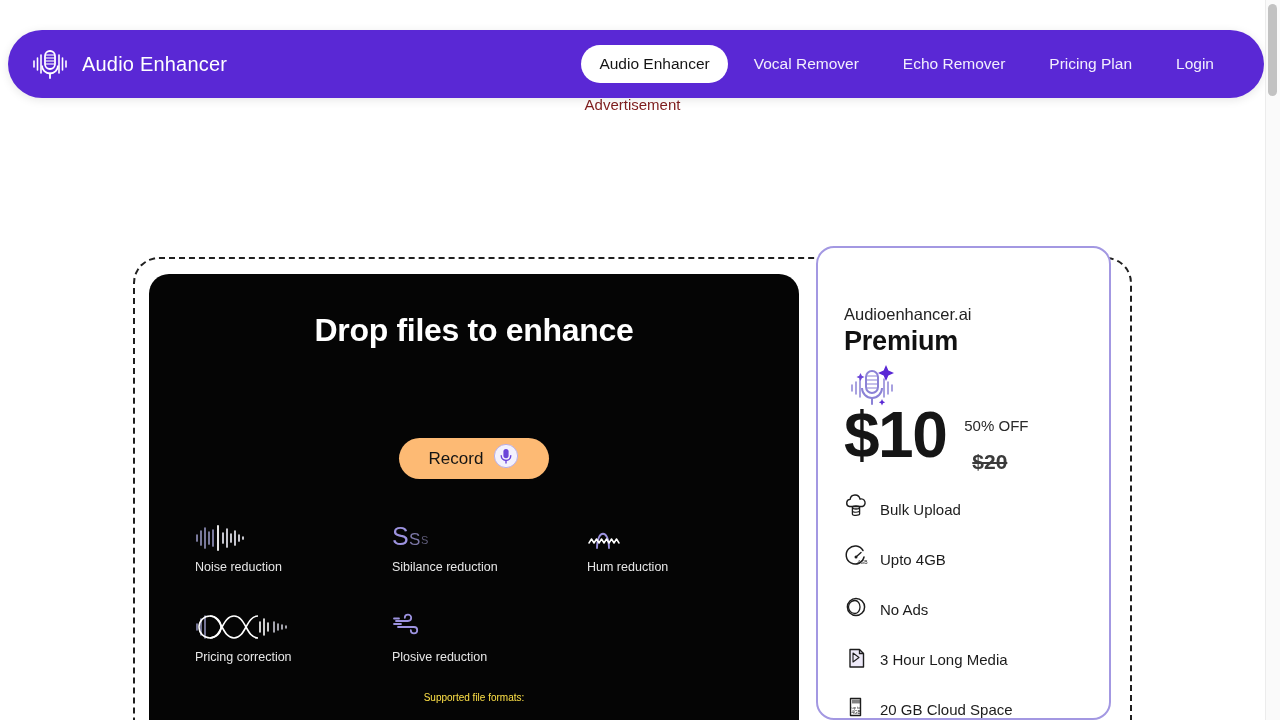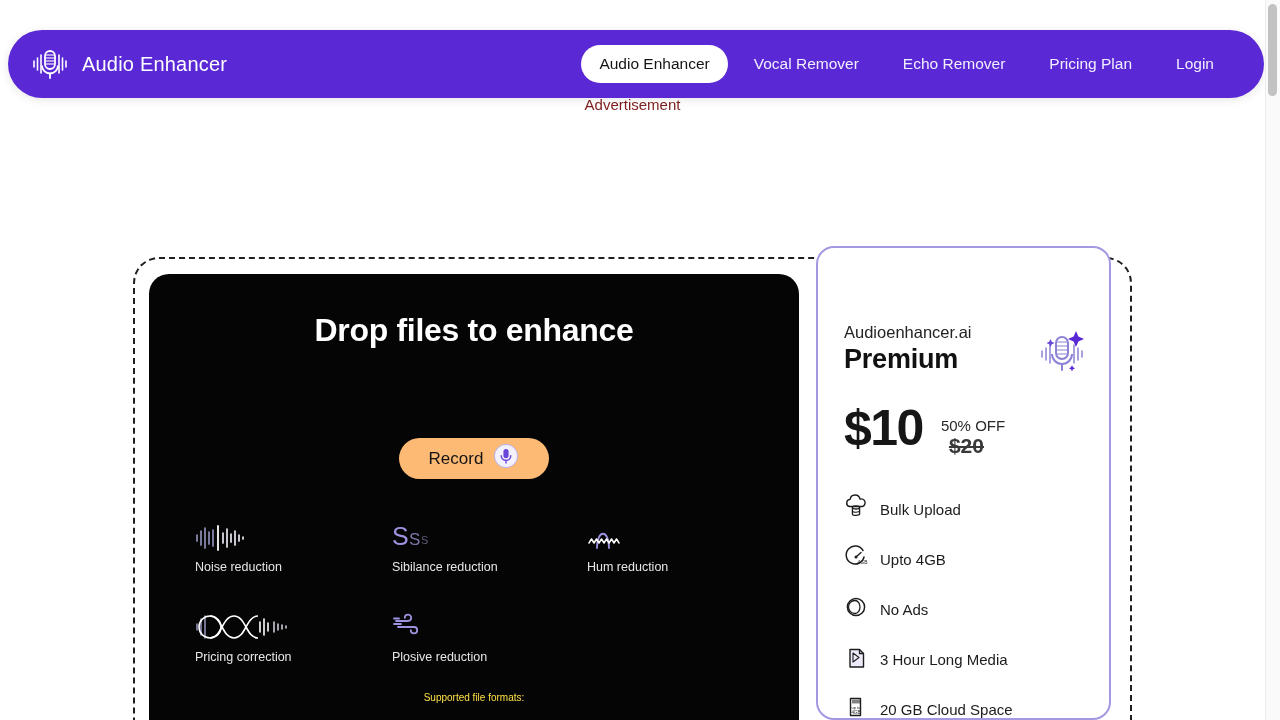--- a/index.html
+++ b/index.html
@@ -154,59 +154,60 @@
     left: 816px; top: 246px;
     width: 295px; height: 474px;
     background: #ffffff;
     border: 2.5px solid #a398e2;
     border-radius: 18px;
     z-index: 3;
     overflow: hidden;
   }
   .pc-head {
     position: absolute;
-    left: 26px; top: 75px;
+    left: 26px; top: 57px;
     width: 246px;
     display: flex;
     align-items: flex-start;
     justify-content: space-between;
+    flex-direction: column;
   }
   .pc-brand { color: #232323; font-size: 16.5px; }
   .pc-plan {
     color: #111111;
     font-size: 27px;
     font-weight: bold;
     letter-spacing: -0.2px;
     margin-top: 2px;
   }
   .pc-logo { width: 56px; height: 56px; margin-top: 2px; }
 
   .pc-price-row {
     position: absolute;
     left: 26px; top: 155px;
     display: flex;
     align-items: flex-start;
     gap: 18px;
   }
   .pc-price {
     color: #161616;
-    font-size: 50px;
+    font-size: 64px;
     font-weight: bold;
     letter-spacing: -1.5px;
     line-height: 1;
   }
   .pc-disc-wrap { padding-top: 14px; }
   .pc-discount { color: #2a2a2a; font-size: 15px; display: block; }
   .pc-oldprice {
     color: #3a3a3a;
     font-size: 21px;
     font-weight: bold;
     text-decoration: line-through;
     display: block;
-    margin-top: 0;
+    margin-top: 16px;
     margin-left: 8px;
   }
 
   .pc-features {
     position: absolute;
     left: 26px; top: 246px;
     width: 250px;
     display: flex;
     flex-direction: column;
     gap: 20px;

